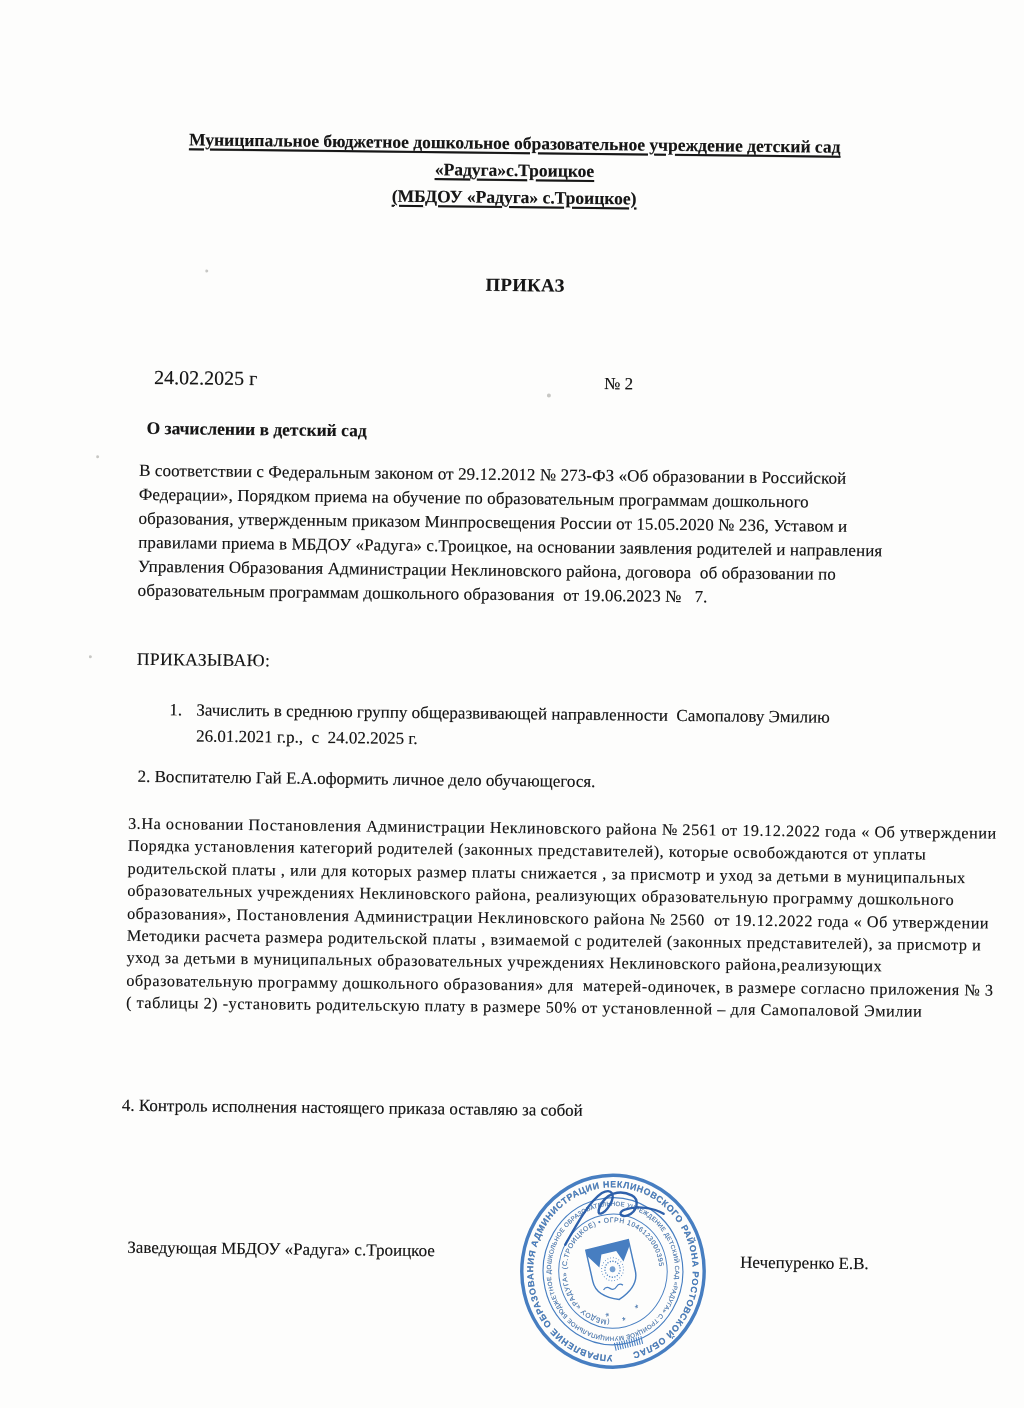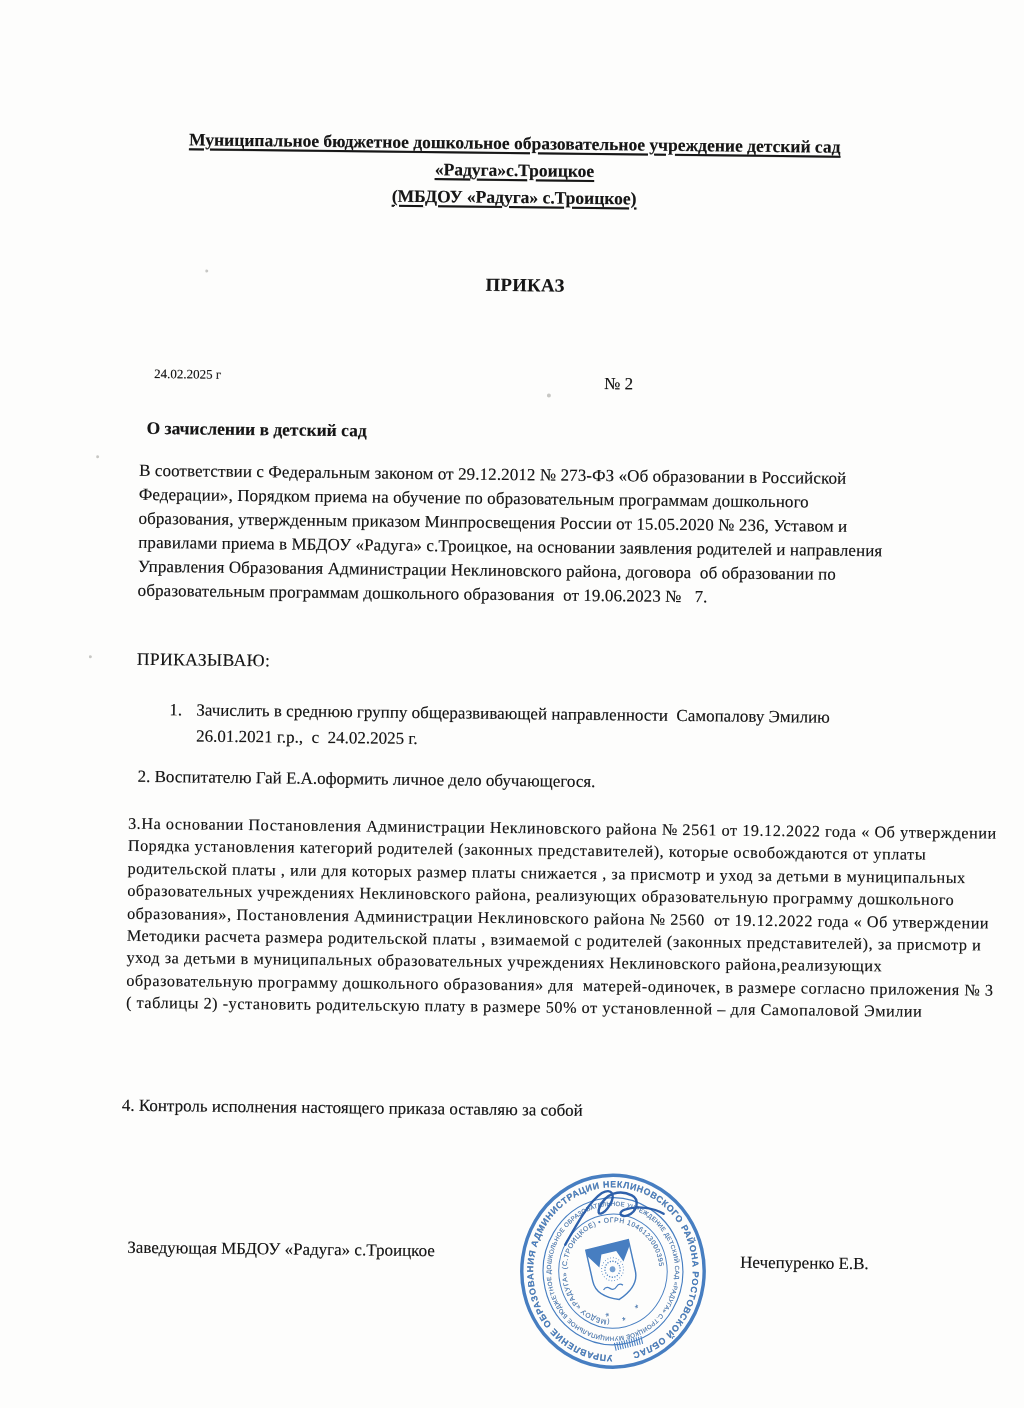--- a/index.html
+++ b/index.html
@@ -11,21 +11,21 @@
   .content {
     position:absolute; inset:0;
     transform:rotate(0.65deg); transform-origin:160px 120px;
     text-shadow:0.2px 0.2px 0.25px rgba(20,20,20,0.45);
   }
   .org-header { position:absolute; top:126px; left:112px; width:806px; text-align:center;
     font-size:17.5px; font-weight:bold; line-height:27px; }
   .org-header .hline { text-decoration:underline; text-decoration-thickness:1.6px; text-underline-offset:3px; }
   .title { position:absolute; top:271px; left:0; width:1054px; text-align:center;
     font-weight:bold; font-size:18.5px; letter-spacing:0.5px; }
-  .date   { position:absolute; top:366px; left:157px; font-size:13px; }
+  .date   { position:absolute; top:366px; left:157px; font-size:20px; }
   .number { position:absolute; top:369px; left:607px; font-size:17px; }
   .subject{ position:absolute; top:418px; left:150px; font-size:17.5px; font-weight:bold; }
   .preamble { position:absolute; top:459px; left:143px; width:752px;
     font-size:17px; line-height:24px; white-space:pre-wrap; letter-spacing:0.1px; }
   .orderword { position:absolute; top:649px; left:143px; font-size:17.5px; letter-spacing:0.4px; }
   .item1 { position:absolute; top:697px; left:176px; font-size:17px; line-height:25.5px; }
   .item1 .inum { position:absolute; left:0; top:0; }
   .item1 .itxt { display:block; margin-left:27px; width:700px; white-space:pre-wrap; }
   .item2 { position:absolute; top:767px; left:145px; font-size:17px; white-space:pre-wrap; }
   .item3 { position:absolute; top:813px; left:136px; width:872px;

